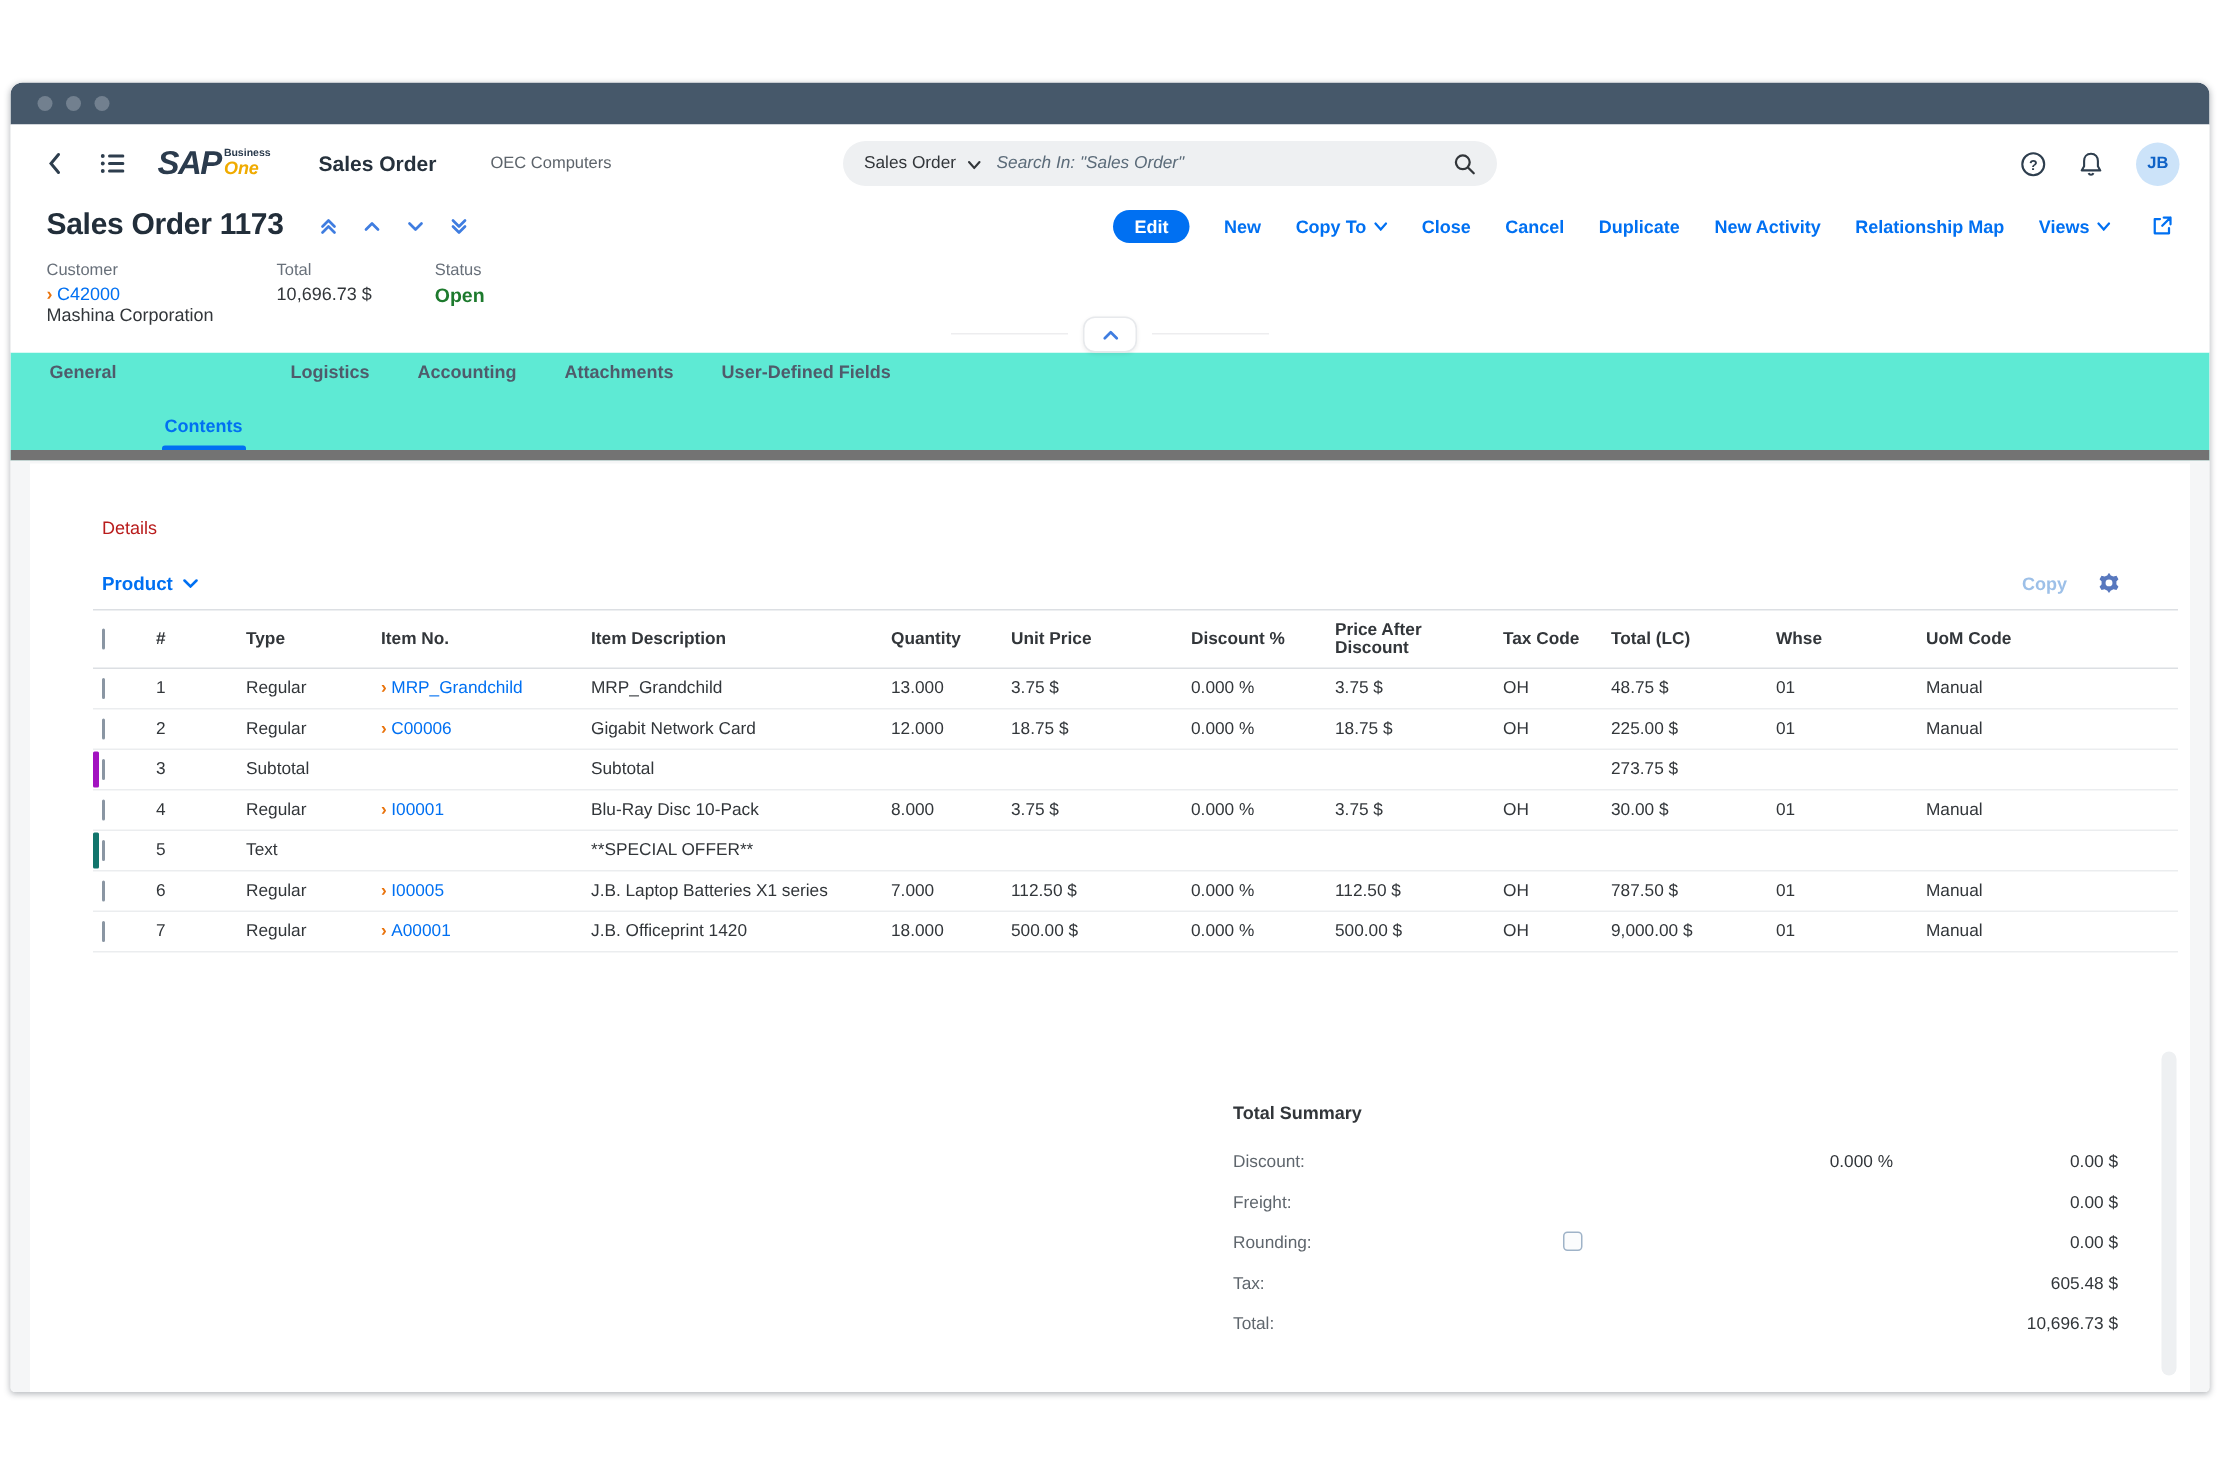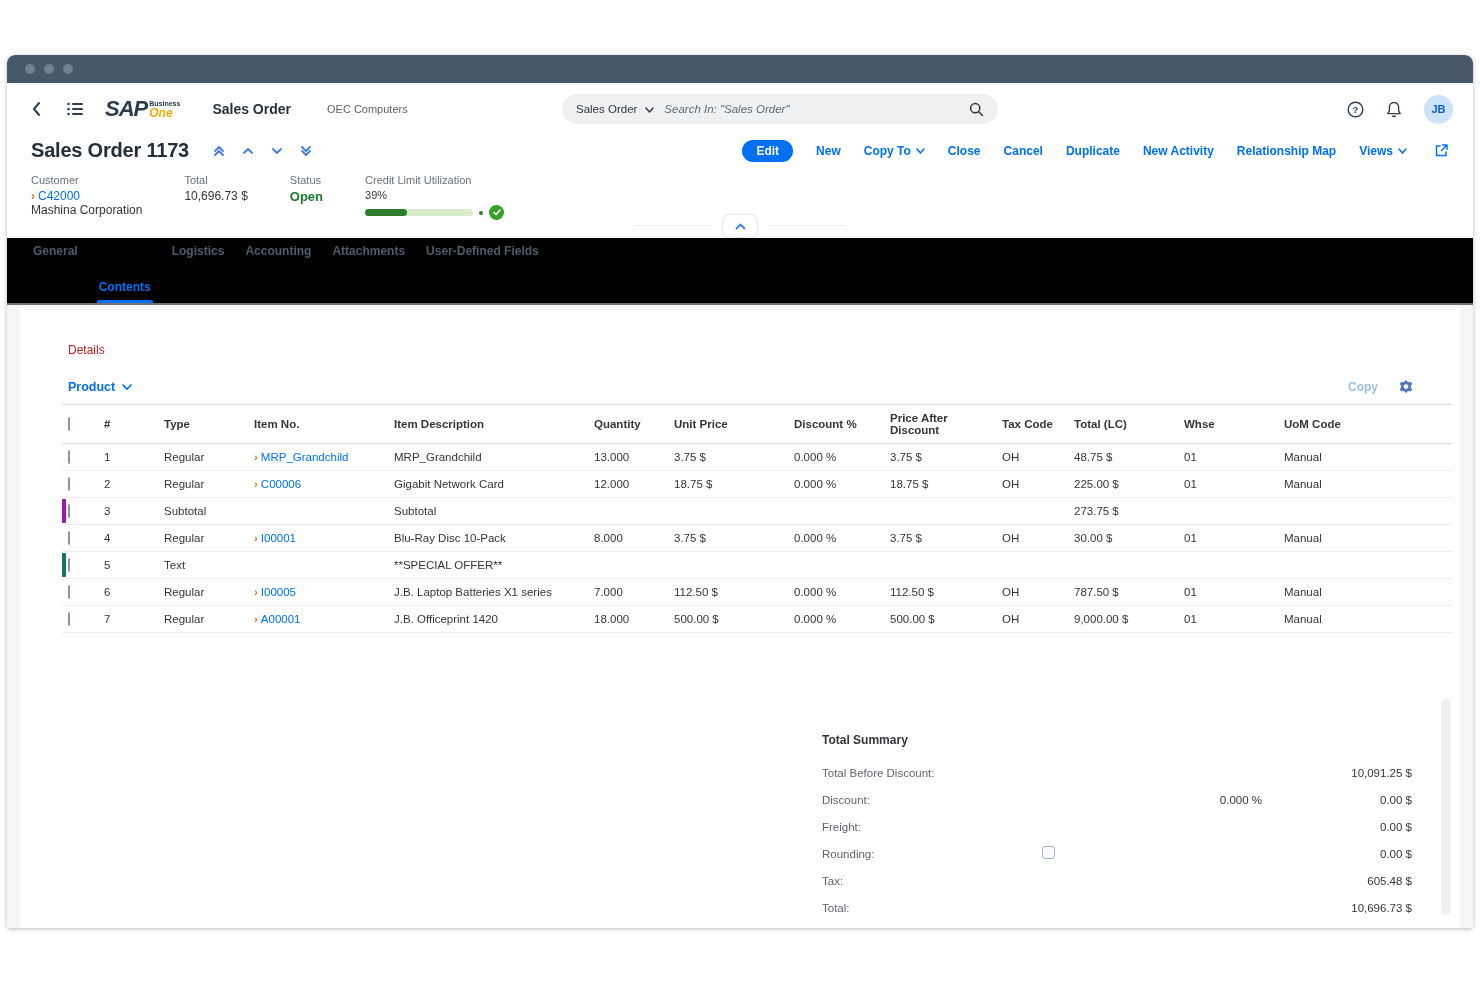--- a/index.html
+++ b/index.html
@@ -8,21 +8,21 @@
             border-radius:8px 8px 3px 3px; box-shadow:0 1px 4px rgba(40,50,60,.35); overflow:hidden;
             display:flex; flex-direction:column; }
   
   .titlebar { height:28px; background:#46586a; border-radius:8px 8px 0 0; display:flex; align-items:center; padding-left:18px; gap:9px; flex:0 0 auto; }
   .titlebar .dot { width:10px; height:10px; border-radius:50%; background:#72808f; }
   
   .shell-header { position:relative; height:52px; display:flex; align-items:center; padding:0 24px; background:#fff; flex:0 0 auto; }
   .icon-btn { display:flex; align-items:center; justify-content:center; cursor:pointer; color:#2e3e4e; }
   .back { margin-right:26px; }
   .menu { margin-right:22px; }
-  .logo { display:flex; align-items:center; margin-right:32px; }
+  .logo { display:flex; align-items:flex-start; margin-right:32px; }
   .logo .sap { font-size:22px; font-weight:800; font-style:italic; color:#2b3b4d; letter-spacing:-1px; line-height:20px; }
   .logo .stack { display:flex; flex-direction:column; margin-left:2px; line-height:8px; }
   .logo .business { font-size:7px; color:#2b3b4d; font-weight:700; }
   .logo .one { font-size:12px; color:#f0ab00; font-weight:800; font-style:italic; line-height:11px; }
   .app-title { font-size:14px; font-weight:700; color:#26313c; margin-right:36px; }
   .company { font-size:11px; color:#5d646b; }
   .search { position:absolute; left:555px; top:11px; width:436px; height:30px; background:#eef0f2; border-radius:16px;
             display:flex; align-items:center; padding:0 14px; }
   .search .scope { font-size:11.5px; color:#32363a; font-weight:400; }
   .search .chev { margin:2px 10px 0 8px; }
@@ -53,21 +53,21 @@
   .credit-check { width:15px; height:15px; border-radius:50%; background:#36a129; display:flex; align-items:center; justify-content:center; }
   
   .collapse-wrap { position:relative; height:18px; background:#fff; flex:0 0 auto; }
   .collapse-pill { position:absolute; left:50%; top:-6px; transform:translateX(-50%); width:36px; height:24px;
                    background:#fff; border:1px solid #e7e9ec; border-radius:8px; box-shadow:0 1px 3px rgba(0,0,0,.08);
                    display:flex; align-items:center; justify-content:center; cursor:pointer; z-index:2; }
   .collapse-wrap::before, .collapse-wrap::after { content:""; position:absolute; top:5px; height:1px; width:78px; background:#ededef; }
   .collapse-wrap::before { left:calc(50% - 106px); }
   .collapse-wrap::after  { left:calc(50% + 28px); }
   
-  .tabstrip { display:flex; gap:17px; padding:0 24px; border-bottom:2px solid #737373; background:#000000; flex:0 0 auto; }
+  .tabstrip { display:flex; gap:28px; padding:0 24px; border-bottom:7px solid #737373; background:#5eead4; flex:0 0 auto; }
   .tab { font-size:12px; font-weight:700; color:#4f5b6b; padding:6px 2px 9px; cursor:pointer; position:relative; }
   .tab.active { color:#0070f2;margin-top:36px; }
   .tab.active::after { content:""; position:absolute; left:0; right:0; bottom:0; height:3px; background:#0070f2; border-radius:2px 2px 0 0; }
   
   .content { flex:1; background:#f5f6f7; padding:2px 13px 0; overflow:hidden; }
   .card { background:#fff; height:100%; position:relative; padding-top:36px; }
   .details-label { font-size:12px; color:#b91c1c; margin-left:48px; }
   .toolbar { display:flex; align-items:center; margin:22px 46px 9px 48px; }
   .view-selector { display:flex; align-items:center; gap:7px; font-size:12.5px; font-weight:800; color:#0070f2; cursor:pointer; }
   .toolbar-right { margin-left:auto; display:flex; align-items:center; gap:20px; }
@@ -226,35 +226,20 @@
       </div>
       <div class="value">Mashina Corporation</div>
     </div>
     <div class="fact">
       <div class="label">Total</div>
       <div class="value">10,696.73 $</div>
     </div>
     <div class="fact">
       <div class="label">Status</div>
       <div class="status-open">Open</div>
-    </div>
-    <div class="fact">
-      <div class="label">Credit Limit Utilization</div>
-      <div class="value" style="font-size:11px;">39%</div>
-      <div class="credit-bar-row">
-        <div class="credit-track">
-          <div class="credit-fill" id="credit-fill" style="width: 39%;"></div>
-        </div>
-        <span class="credit-dot"></span>
-        <span class="credit-check">
-          <svg width="8" height="7" viewBox="0 0 8 7">
-              <path d="M1 3.5 L3 5.5 L7 1" stroke="#fff" stroke-width="1.6" fill="none" stroke-linecap="round" stroke-linejoin="round"></path>
-            </svg>
-        </span>
-      </div>
     </div>
   </div>
 
   <div class="collapse-wrap">
     <div class="collapse-pill">
       <svg width="11" height="7" viewBox="0 0 11 7">
           <path d="M1.5 5.5 L5.5 1.5 L9.5 5.5" stroke="#3f7de0" stroke-width="1.8" fill="none" stroke-linecap="round" stroke-linejoin="round"></path>
         </svg>
     </div>
   </div>
@@ -456,25 +441,20 @@
             </tr>
           </tbody>
       </table>
 
       <div class="table-scrollbar"></div>
 
       <div class="summary">
         <div class="summary-title">Total Summary</div>
         <div id="summary-rows">
             <div class="summary-row">
-              <span class="lbl">Total Before Discount:</span>
-              <span class="mid"></span>
-              <span class="val">10,091.25 $</span>
-            </div>
-            <div class="summary-row">
               <span class="lbl">Discount:</span>
               <span class="mid">0.000 %</span>
               <span class="val">0.00 $</span>
             </div>
             <div class="summary-row">
               <span class="lbl">Freight:</span>
               <span class="mid"></span>
               <span class="val">0.00 $</span>
             </div>
             <div class="summary-row">

